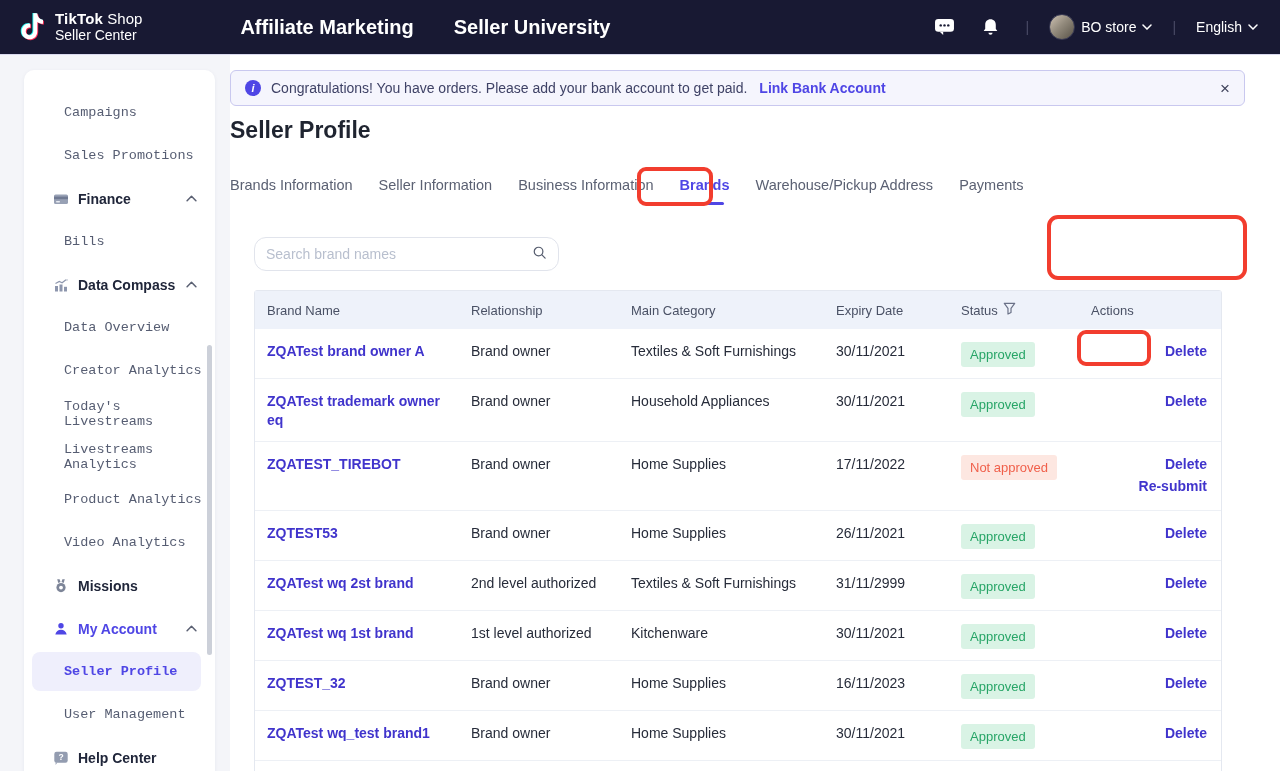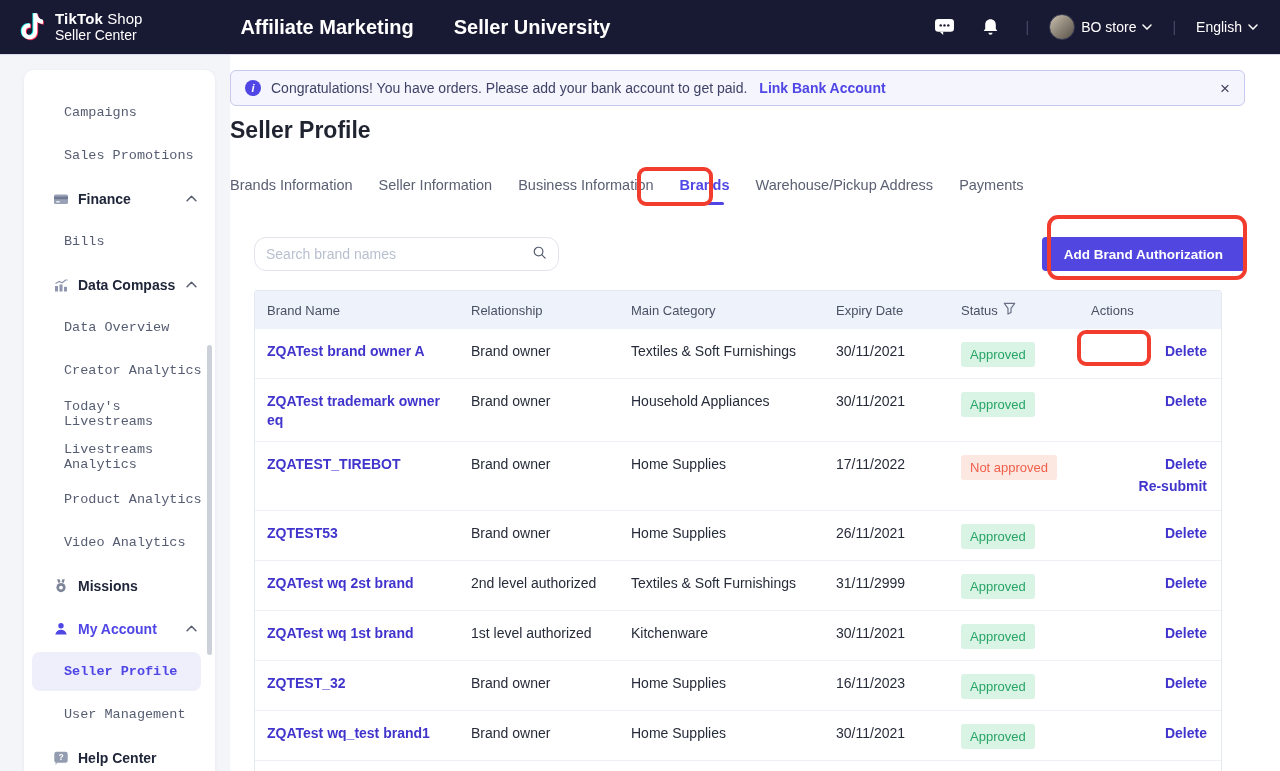--- a/index.html
+++ b/index.html
@@ -274,21 +274,20 @@
   <div class="toolbar">
     <div class="search-box">
       <input placeholder="Search brand names" style="">
       <span>
         <svg width="15" height="15" viewBox="0 0 16 16">
             <circle cx="7" cy="7" r="4.6" stroke="#555c6e" stroke-width="1.3" fill="none"></circle>
             <path d="M10.6 10.6L14 14" stroke="#555c6e" stroke-width="1.3" stroke-linecap="round"></path>
           </svg>
       </span>
     </div>
-    <button class="add-btn">Add Brand Authorization</button>
   </div>
 
   <div class="table">
     <div class="thead">
       <div class="th">
           <span>Brand Name</span>
         </div>
       <div class="th">
           <span>Relationship</span>
         </div>

